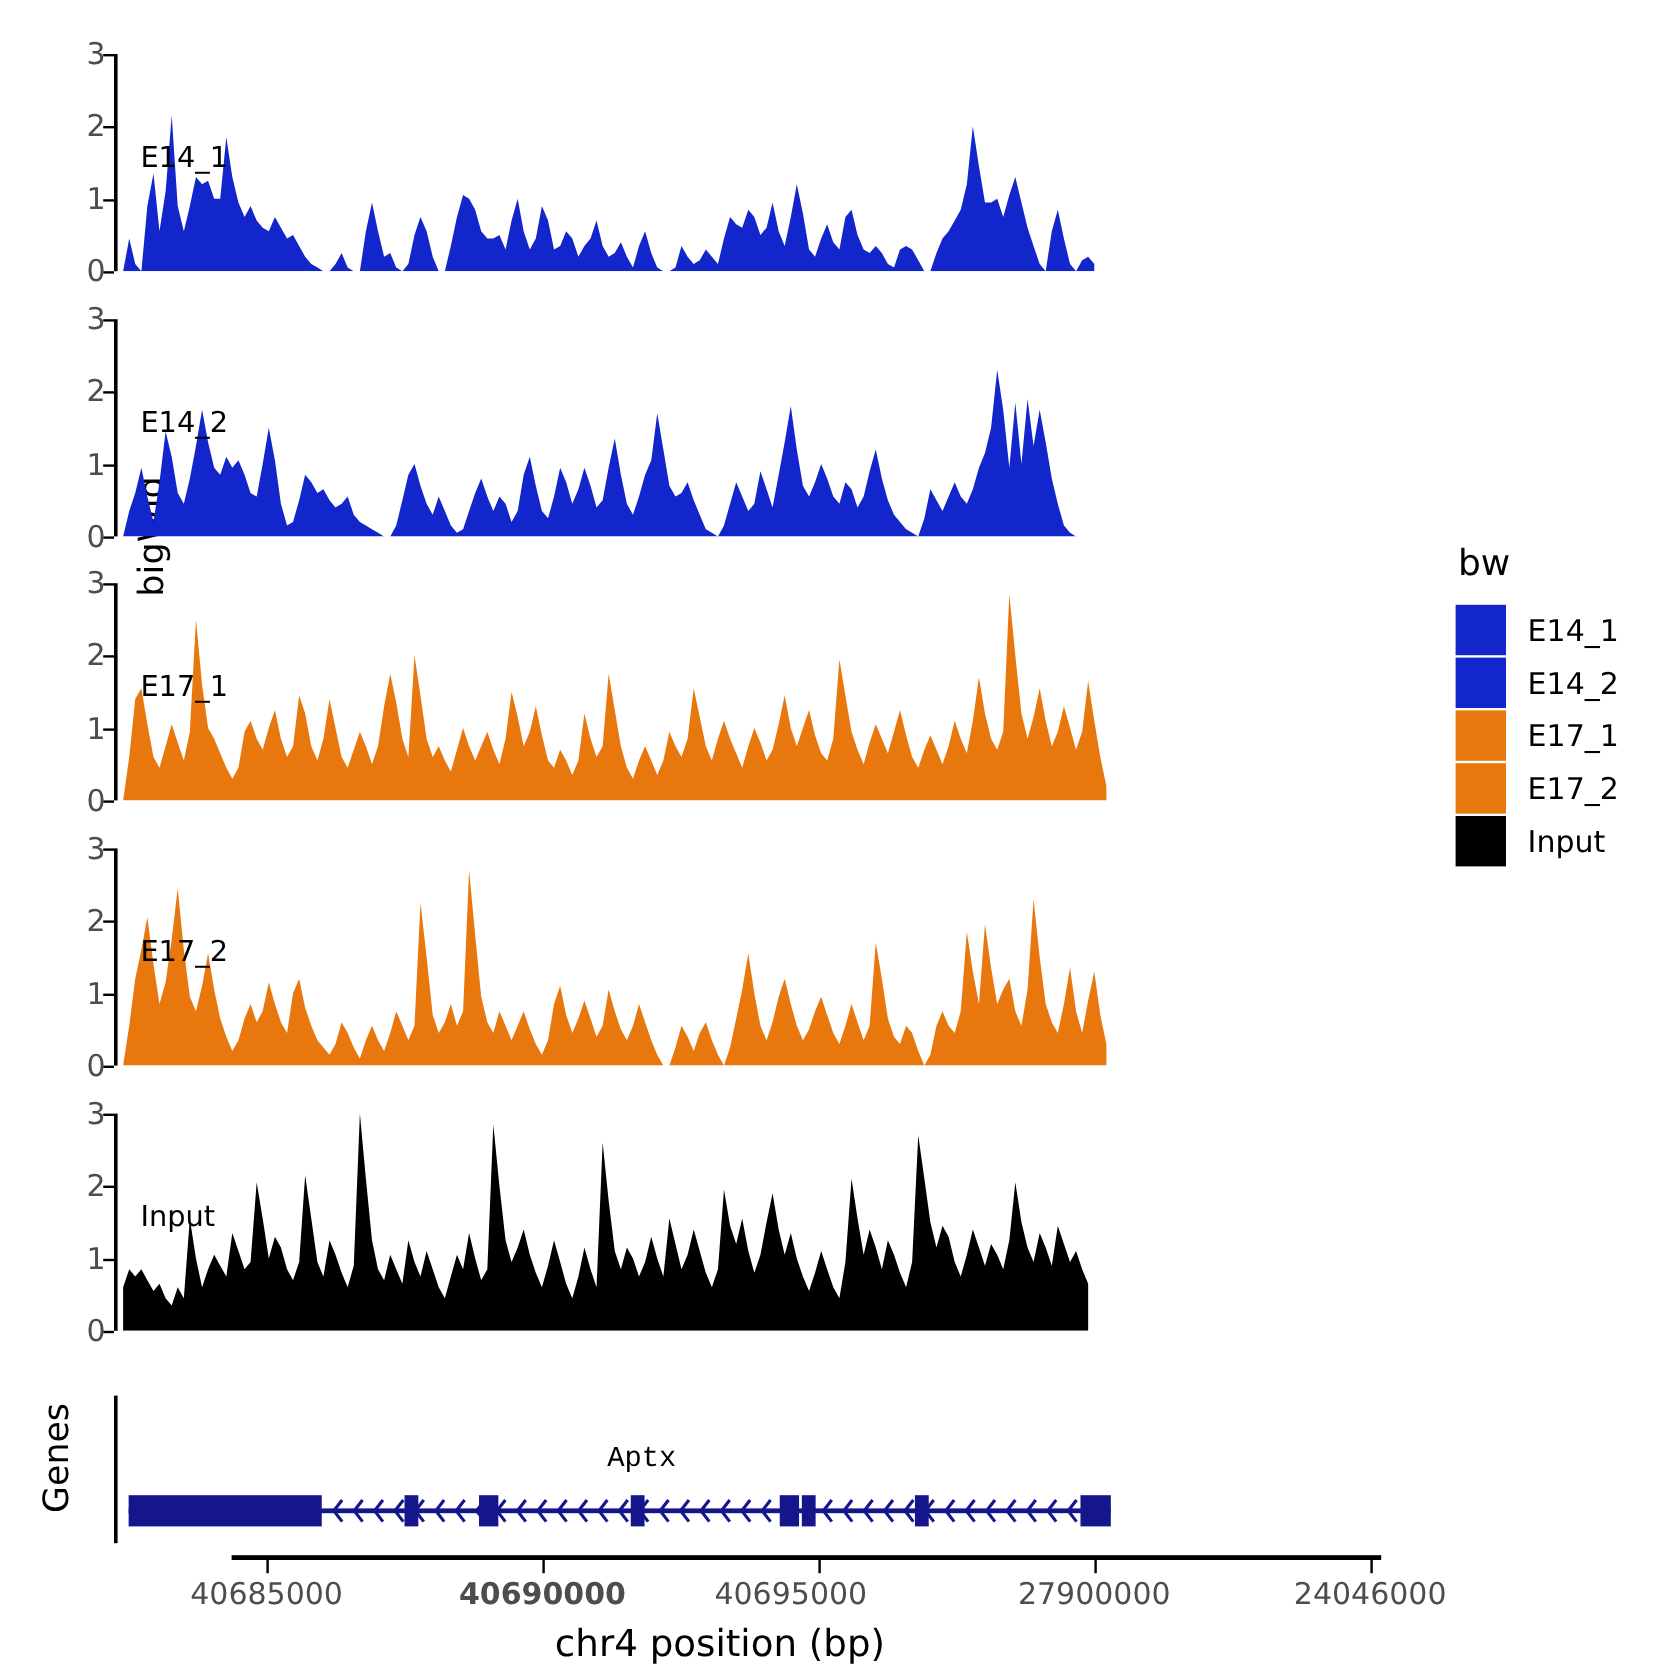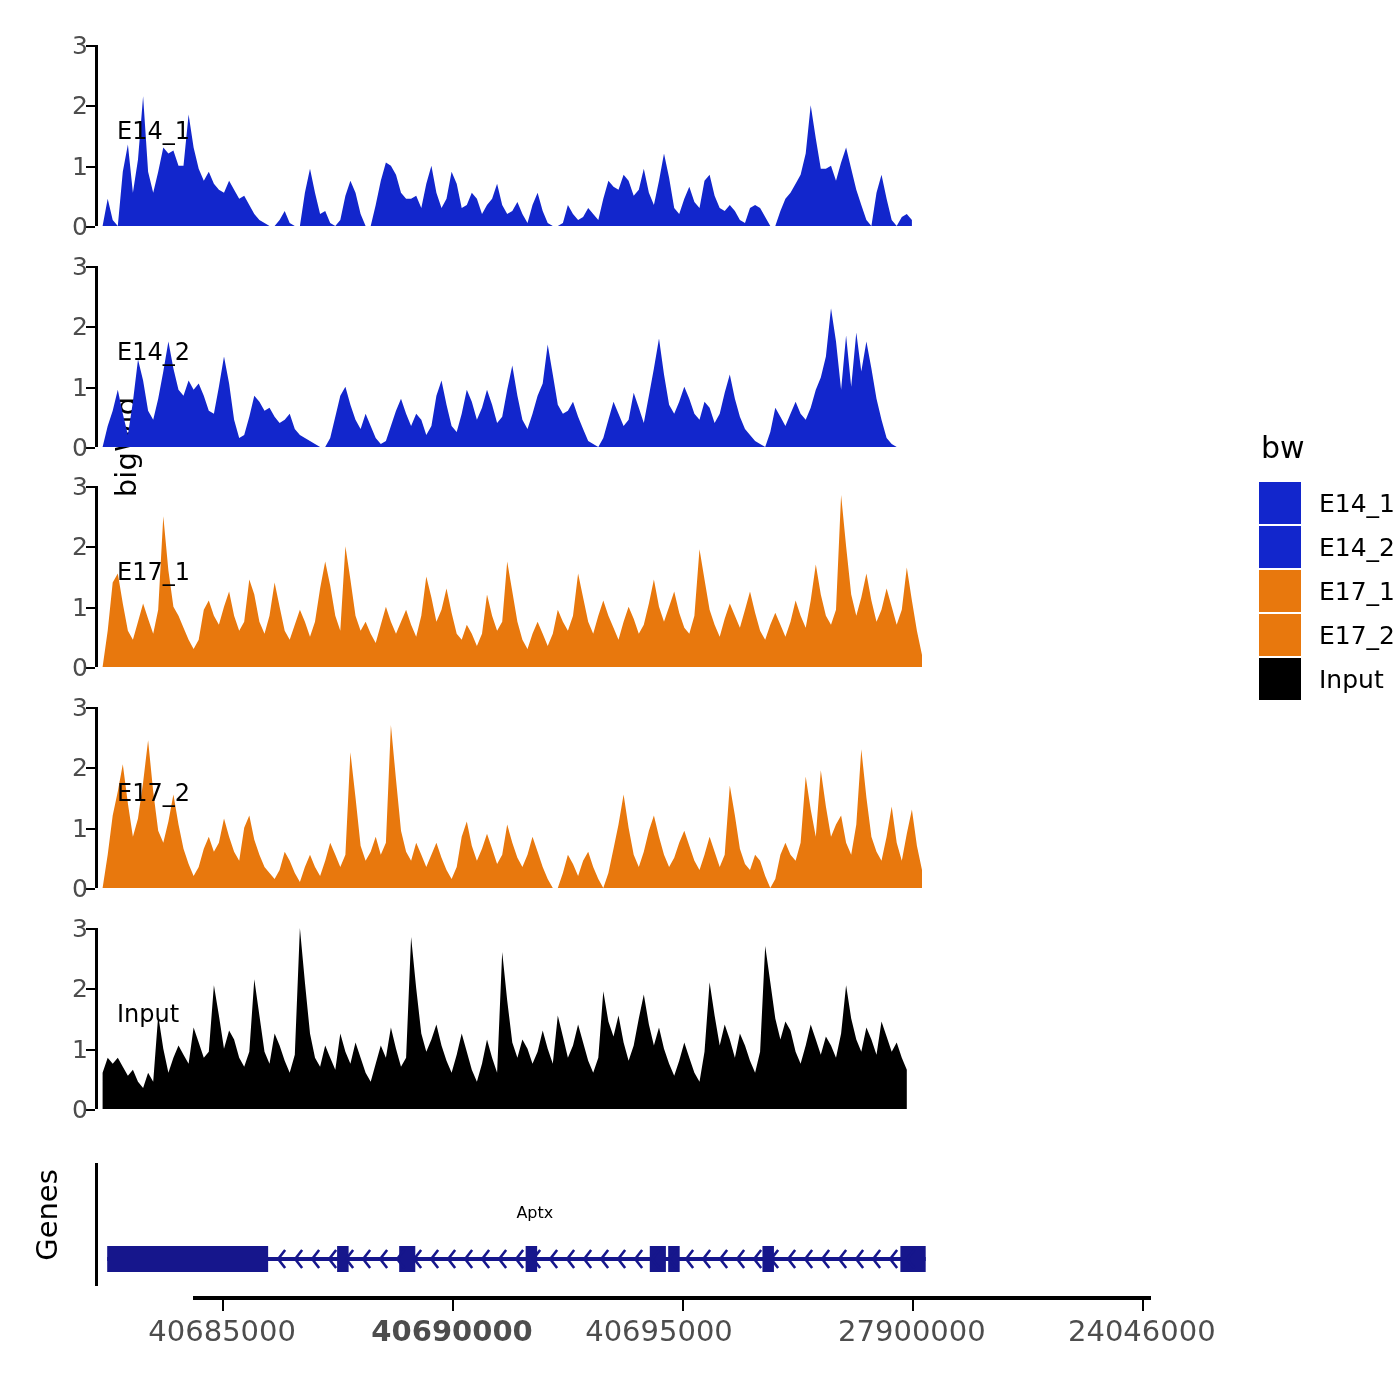--- a/index.html
+++ b/index.html
@@ -17,27 +17,27 @@
   }
   .panel{position:absolute;left:95px;}
   .axisline{position:absolute;left:0;top:0;width:3px;background:#000;}
   .tick{position:absolute;left:-9px;width:9px;height:2px;background:#000;}
   .ticklbl{position:absolute;right:100%;margin-right:7px;
            font-size:25px;color:#4d4d4d;line-height:1;transform:translateY(-50%);white-space:nowrap;}
   .plotarea{position:absolute;left:3px;top:0;}
   .trklabel{position:absolute;font-size:24px;color:#000;white-space:nowrap;}
   .xaxis-line{position:absolute;left:193px;top:1296px;width:958px;height:4px;background:#000;}
   .xtick{position:absolute;top:1300px;width:2px;height:11px;background:#000;}
-  .xticklbl{position:absolute;top:1314px;font-size:29px;color:#4d4d4d;
+  .xticklbl{position:absolute;top:1314px;font-size:25px;color:#4d4d4d;
             transform:translateX(-50%);white-space:nowrap;}
   .xaxis-title{position:absolute;left:0;top:1352px;width:1200px;text-align:center;
                font-size:31px;color:#000;}
   .genes-axisline{position:absolute;left:95px;top:1163px;width:3px;height:123px;background:#000;}
-  .gene-name{position:absolute;font-size:16px;color:#000;transform:translateX(-50%);white-space:nowrap;}
-  .legend{position:absolute;left:1213px;top:430px;margin-left:46px;}
+  .gene-name{position:absolute;font-size:24px;color:#000;transform:translateX(-50%);white-space:nowrap;font-family:Liberation Mono, monospace;}
+  .legend{position:absolute;left:1213px;top:452px;}
   .legend-title{font-size:30px;color:#000;margin-bottom:16px;padding-left:2px;}
   .legend-row{display:flex;align-items:center;height:44px;}
   .legend-key{width:42px;height:42px;flex:0 0 42px;}
   .legend-lbl{font-size:25px;color:#000;margin-left:18px;white-space:nowrap;}
 </style>
 </head>
 <body>
 
 <div id="root">
 
@@ -182,20 +182,21 @@
       <div class="xticklbl" style="left: 222.153px;">40685000</div>
       <div class="xtick" style="left: 452.066px;"></div>
       <div class="xticklbl" style="left: 452.066px; font-weight: bold;">40690000</div>
       <div class="xtick" style="left: 681.978px;"></div>
       <div class="xticklbl" style="left: 659px;">40695000</div>
       <div class="xtick" style="left: 911.891px;"></div>
       <div class="xticklbl" style="left: 911.891px;">27900000</div>
       <div class="xtick" style="left: 1141.8px;"></div>
       <div class="xticklbl" style="left: 1141.8px;">24046000</div>
     </div>
+  <div class="xaxis-title">chr4 position (bp)</div>
 
   <div class="legend">
     <div class="legend-title">bw</div>
     <div id="legend-items">
         <div class="legend-row">
           <span class="legend-key" style="background: rgb(18, 38, 204);"></span>
           <span class="legend-lbl">E14_1</span>
         </div>
         <div class="legend-row">
           <span class="legend-key" style="background: rgb(18, 38, 204);"></span>

